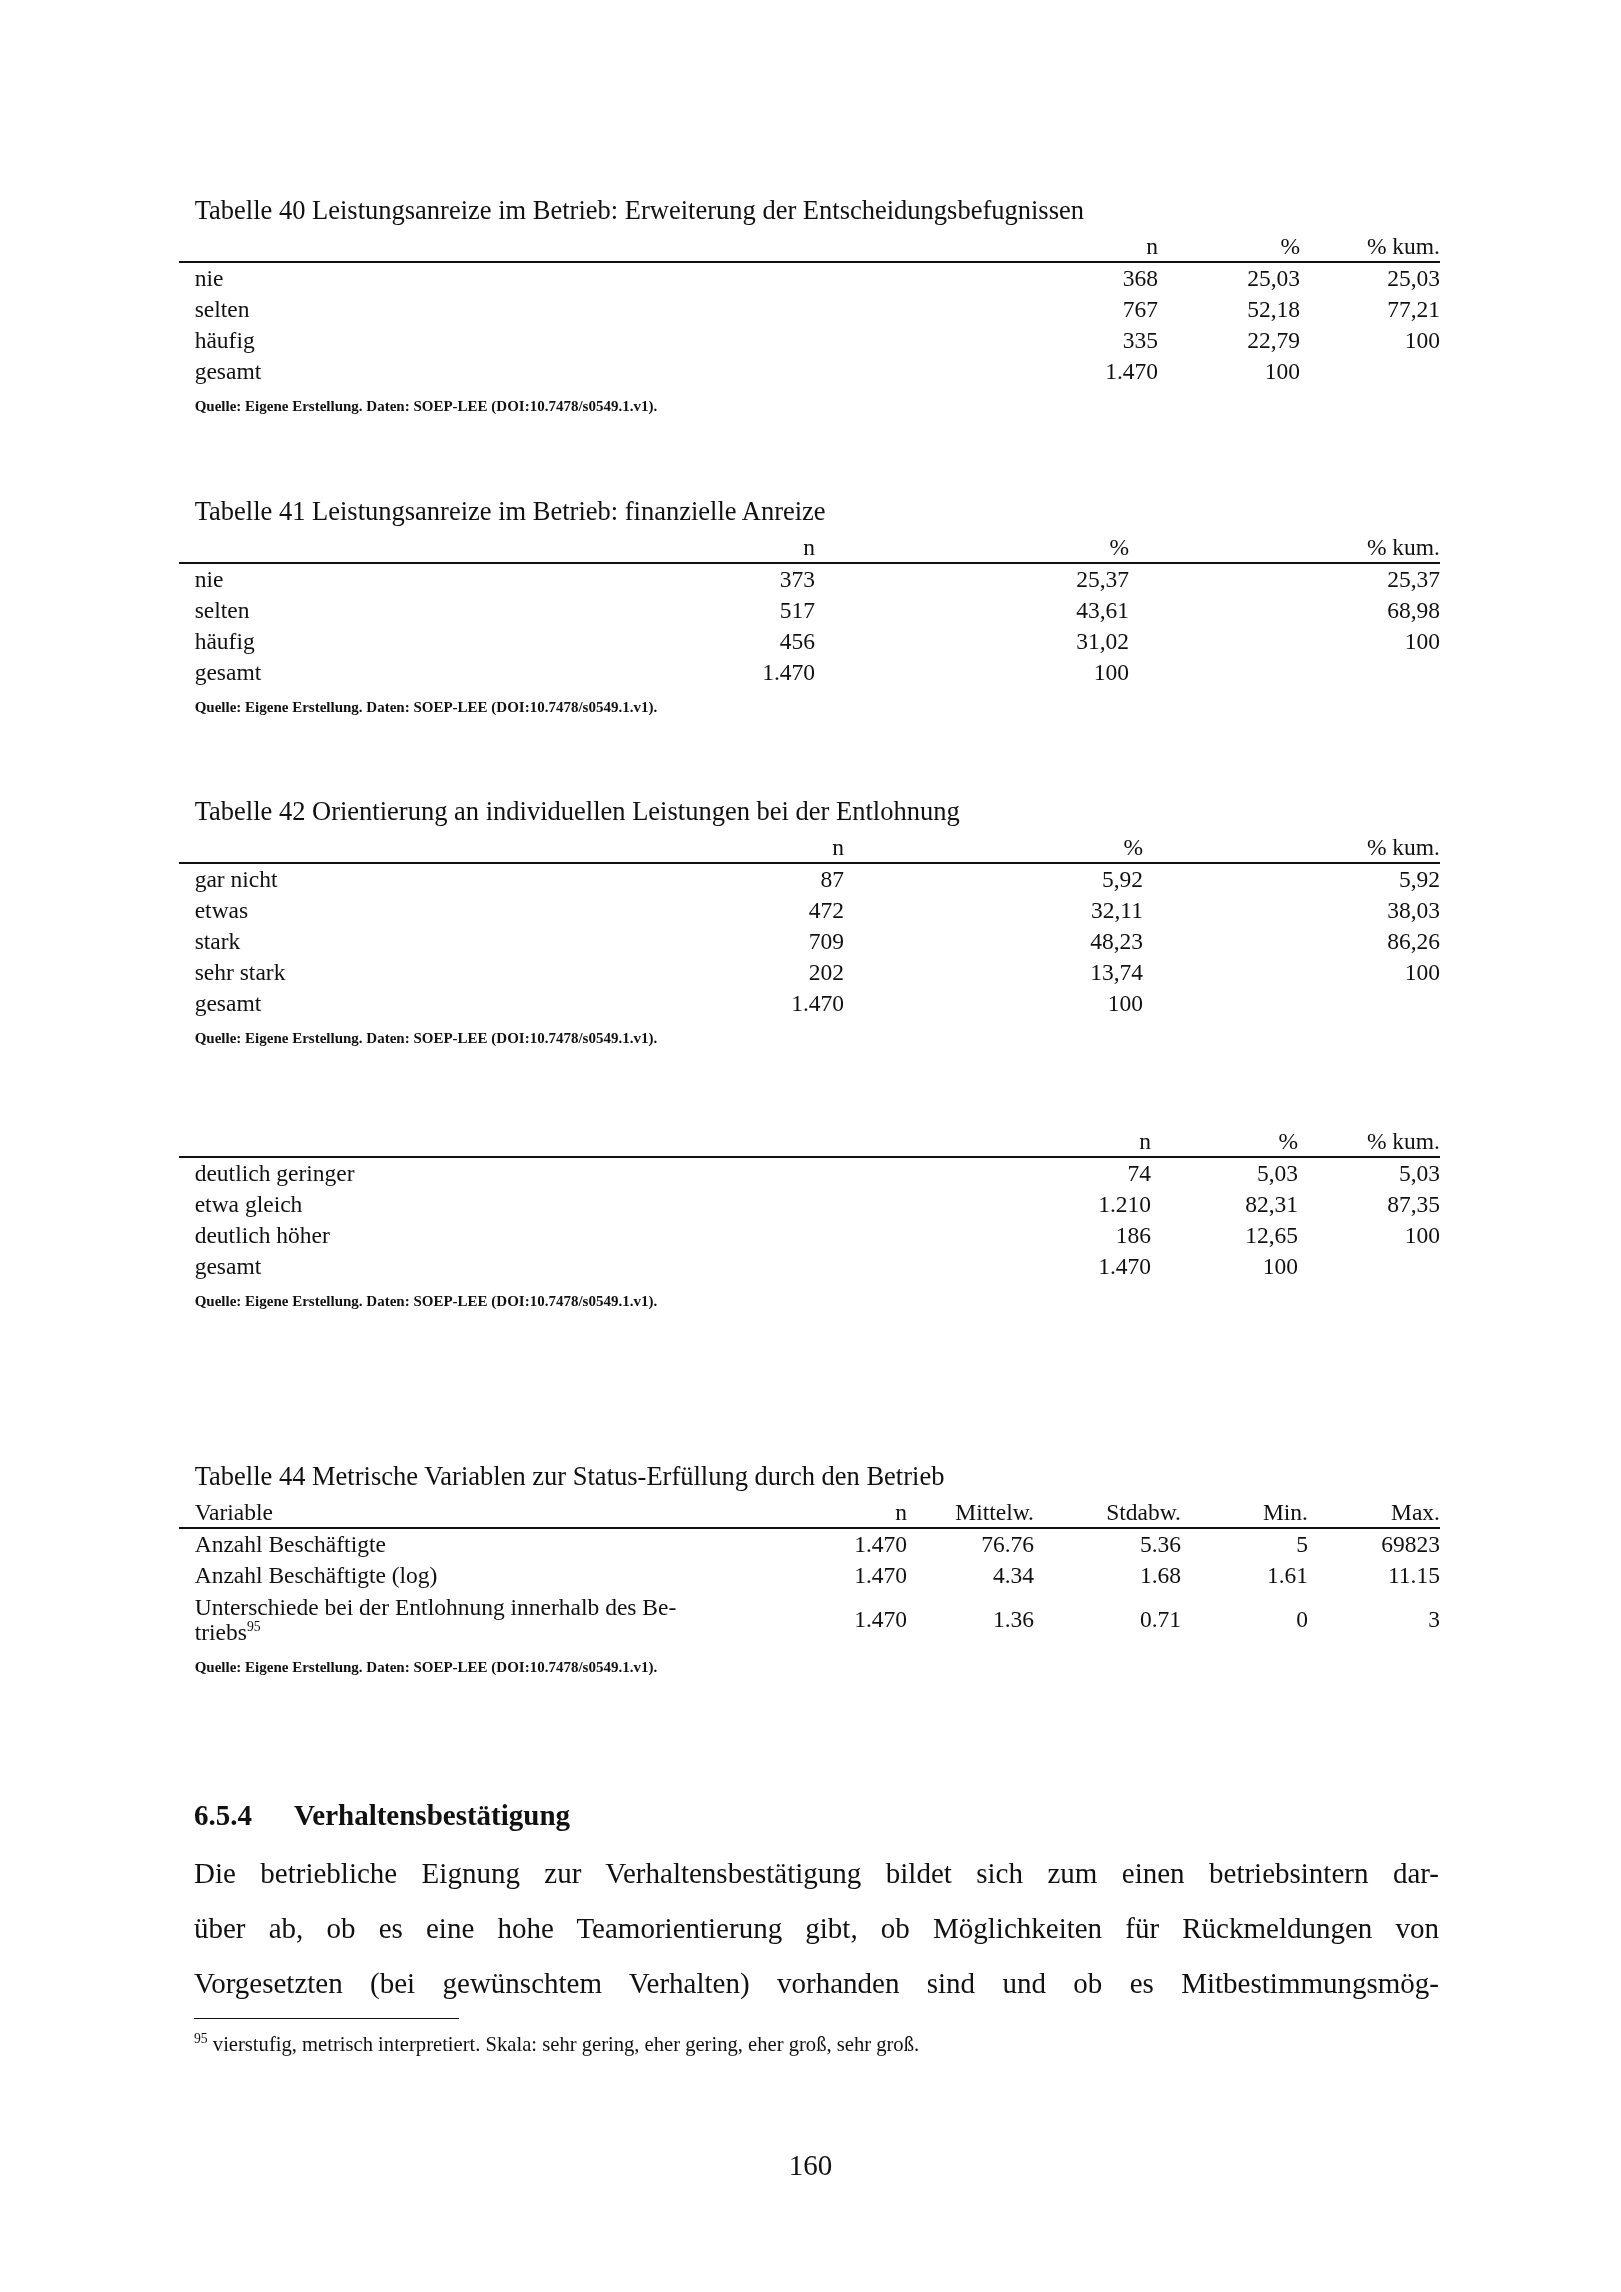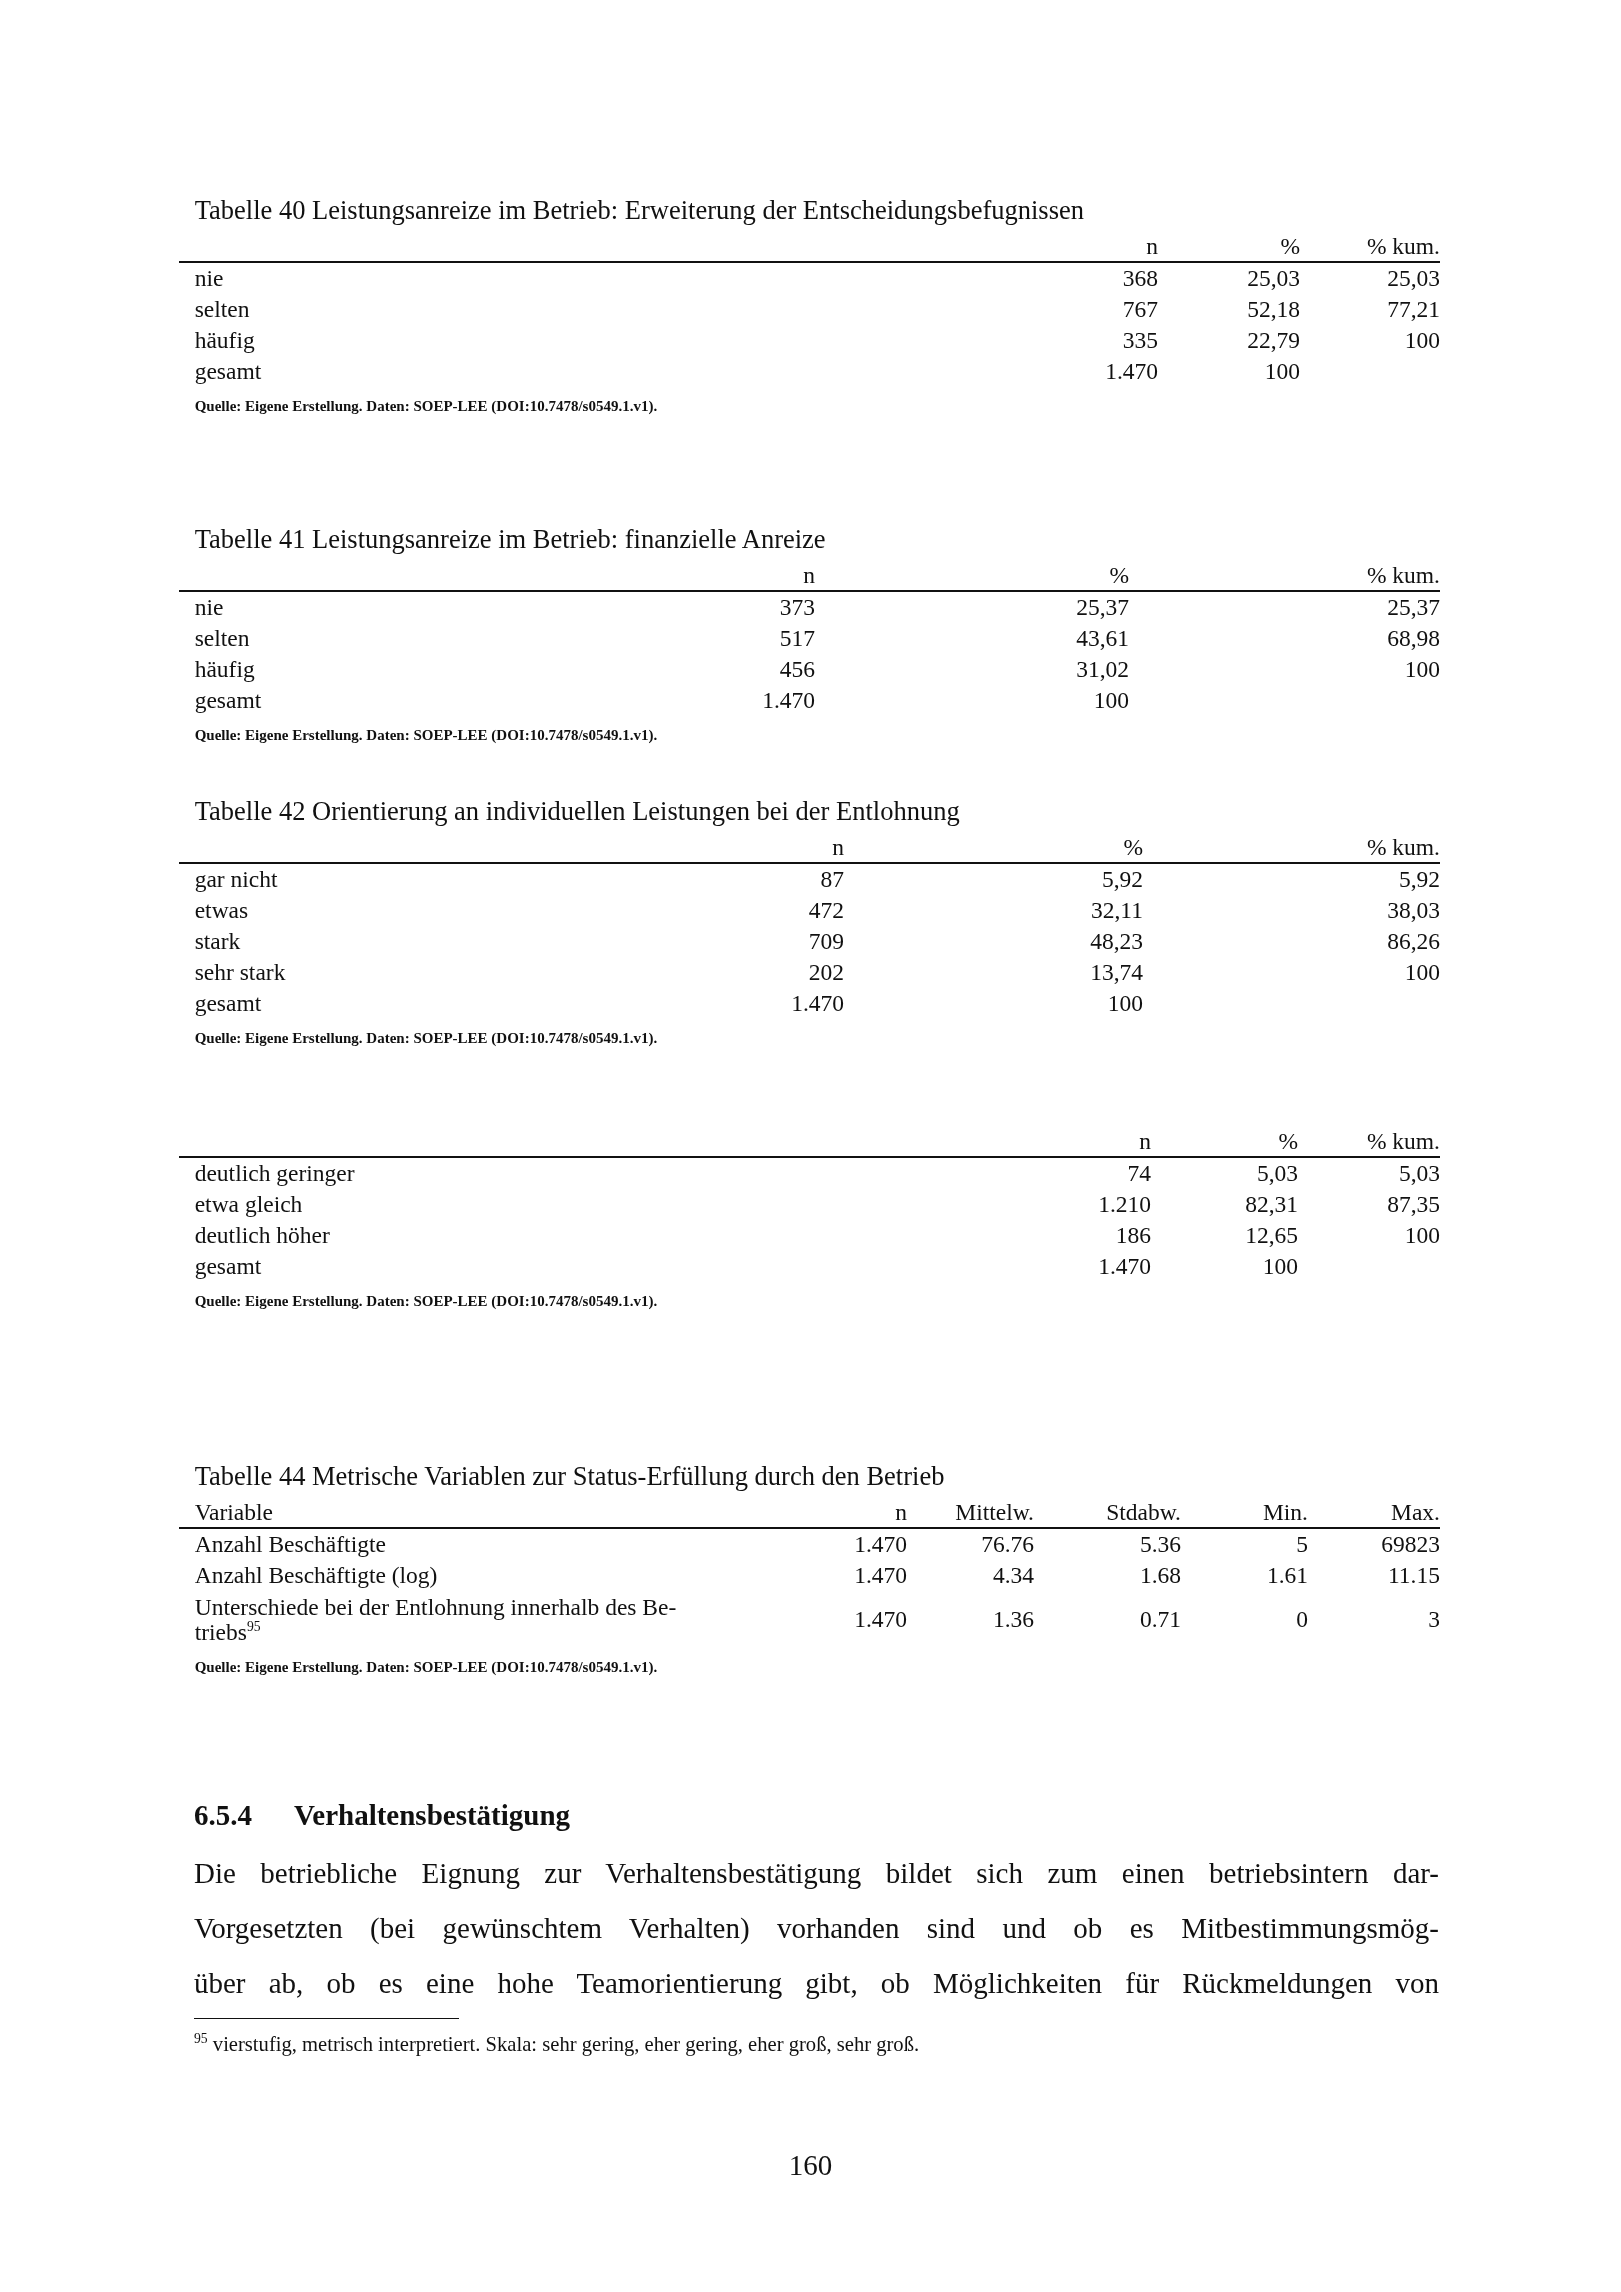--- a/index.html
+++ b/index.html
@@ -73,21 +73,21 @@
             <td class="lbl">gesamt</td>
             <td class="num">1.470</td>
             <td class="num">100</td>
             <td class="num"></td>
           </tr>
       </tbody>
     </table>
     <div class="source">Quelle: Eigene Erstellung. Daten: SOEP-LEE (DOI:10.7478/s0549.1.v1).</div>
   </div>
 
-  <div class="tbl-block t41" style="top:496px;margin-top:28px;">
+  <div class="tbl-block t41" style="top:496px;">
     <div class="caption">Tabelle 41 Leistungsanreize im Betrieb: finanzielle Anreize</div>
     <table>
       <colgroup>
           <col class="c0">
           <col class="c1">
           <col class="c2">
           <col class="c3">
         </colgroup>
       <thead>
           <tr>
@@ -276,22 +276,22 @@
     </table>
     <div class="source">Quelle: Eigene Erstellung. Daten: SOEP-LEE (DOI:10.7478/s0549.1.v1).</div>
   </div>
 
   <div class="section-heading">
     <span class="num">6.5.4</span><span>Verhaltensbestätigung</span>
   </div>
 
   <div class="body-text">
     <div style="text-align-last: justify;">Die betriebliche Eignung zur Verhaltensbestätigung bildet sich zum einen betriebsintern dar-</div>
+    <div style="text-align-last: justify;">über ab, ob es eine hohe Teamorientierung gibt, ob Möglichkeiten für Rückmeldungen von</div>
     <div style="text-align-last: justify;">Vorgesetzten (bei gewünschtem Verhalten) vorhanden sind und ob es Mitbestimmungsmög-</div>
-    <div style="text-align-last: justify;">über ab, ob es eine hohe Teamorientierung gibt, ob Möglichkeiten für Rückmeldungen von</div>
   </div>
 
   <div class="fn-rule"></div>
   <div class="footnote">
     <sup>95</sup><span> vierstufig, metrisch interpretiert. Skala: sehr gering, eher gering, eher groß, sehr groß.</span>
   </div>
 
   <div class="page-num">160</div>
 </div>
 

